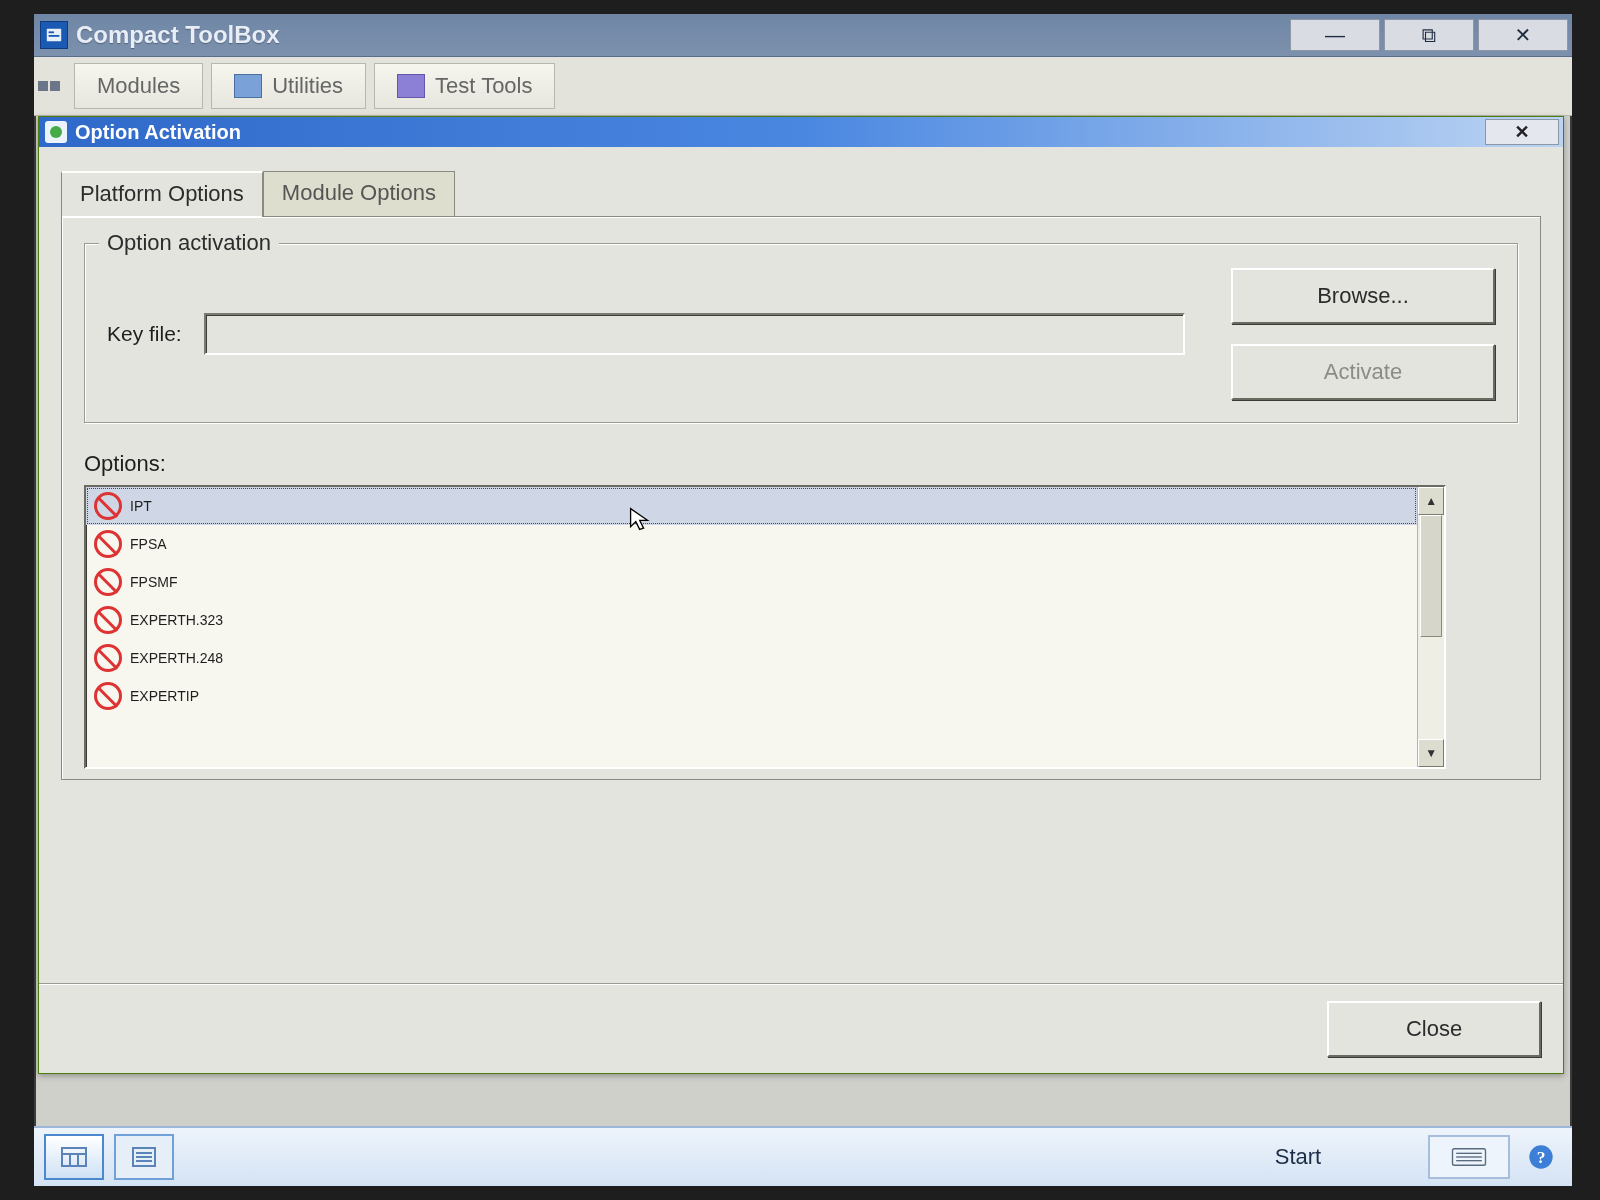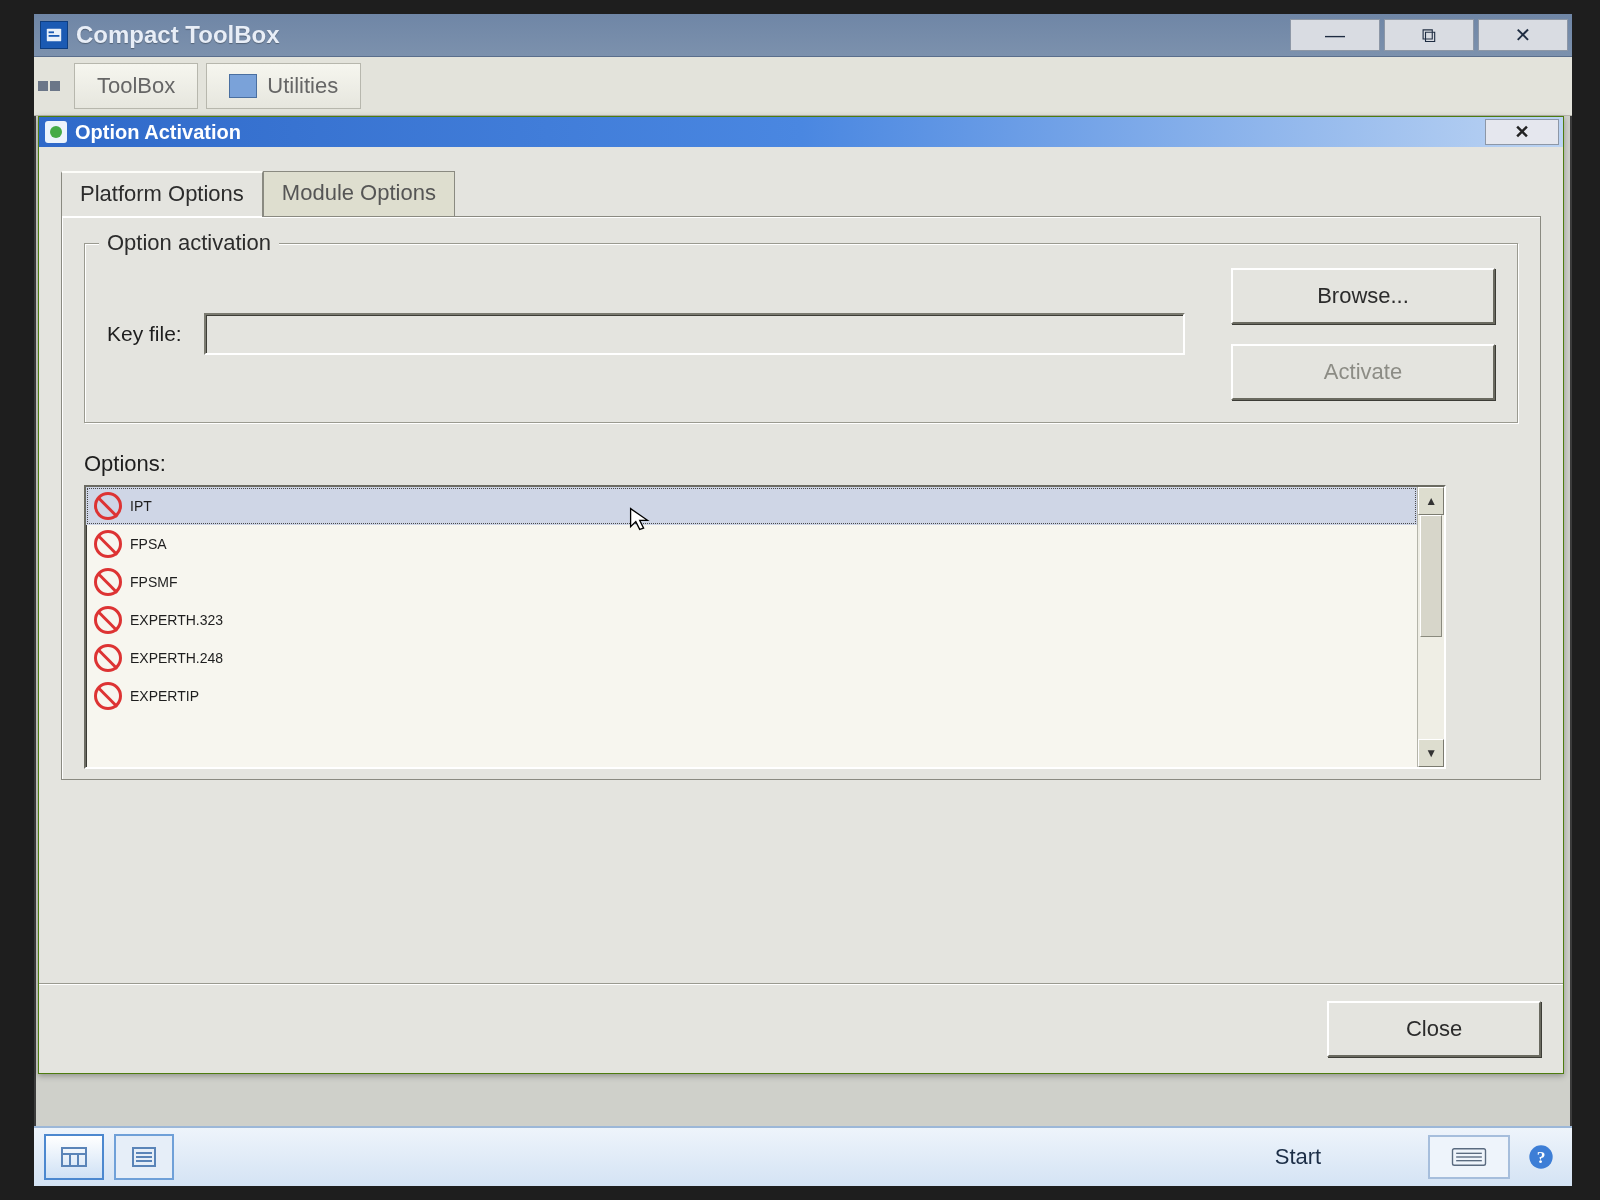--- a/index.html
+++ b/index.html
@@ -246,25 +246,29 @@
     <div class="winbtns">
       <div class="winbtn">—</div>
       <div class="winbtn">⧉</div>
       <div class="winbtn">✕</div>
     </div>
   </div>
 
   <div class="toolbar-row">
     <span class="small-app-pair" style="width:24px;height:16px"></span>
     <div class="tool-tab">
-      <span>ToolBox</span>
+      <span>Modules</span>
     </div>
     <div class="tool-tab">
       <span class="tool-icn"></span>
       <span>Utilities</span>
+    </div>
+    <div class="tool-tab">
+      <span class="tool-icn violet"></span>
+      <span>Test Tools</span>
     </div>
   </div>
 
   <div class="dialog">
     <div class="dialog-titlebar">
       <span class="dicon"></span>
       <span>Option Activation</span>
       <div class="dlg-x">✕</div>
     </div>
 

